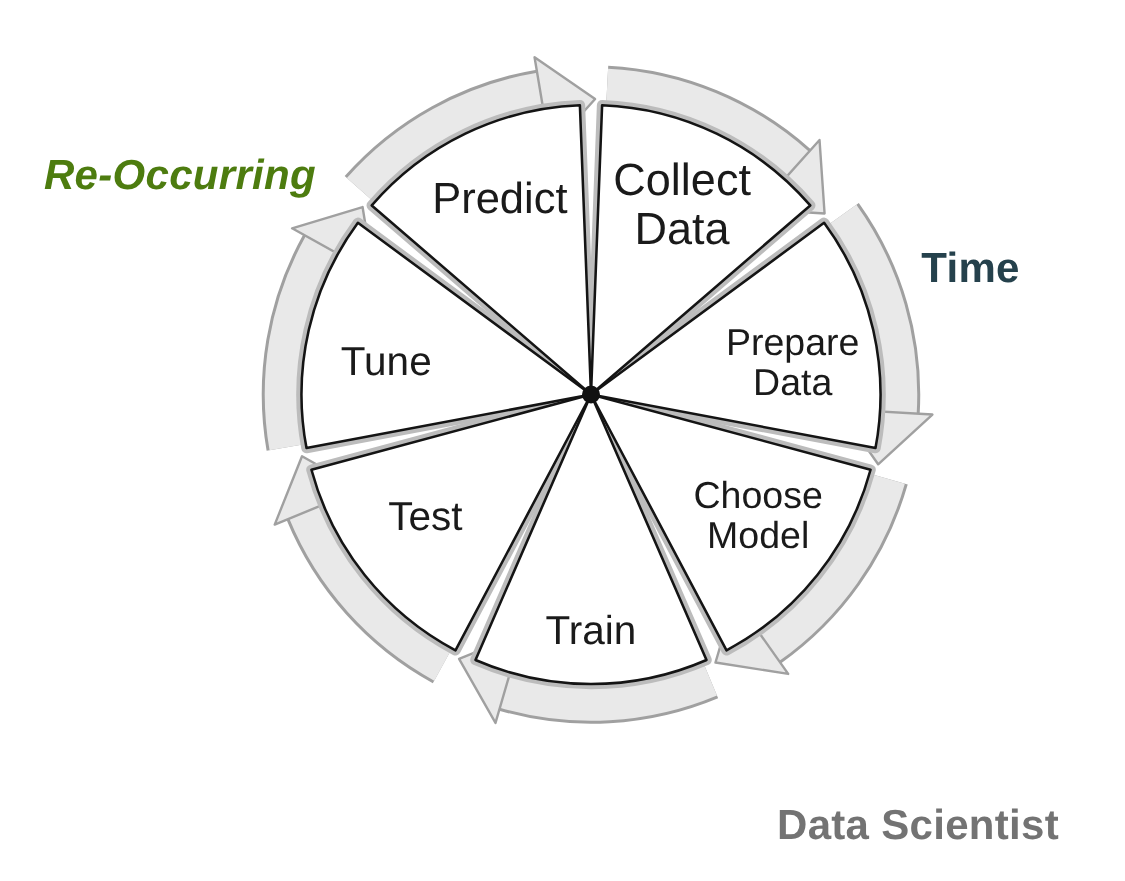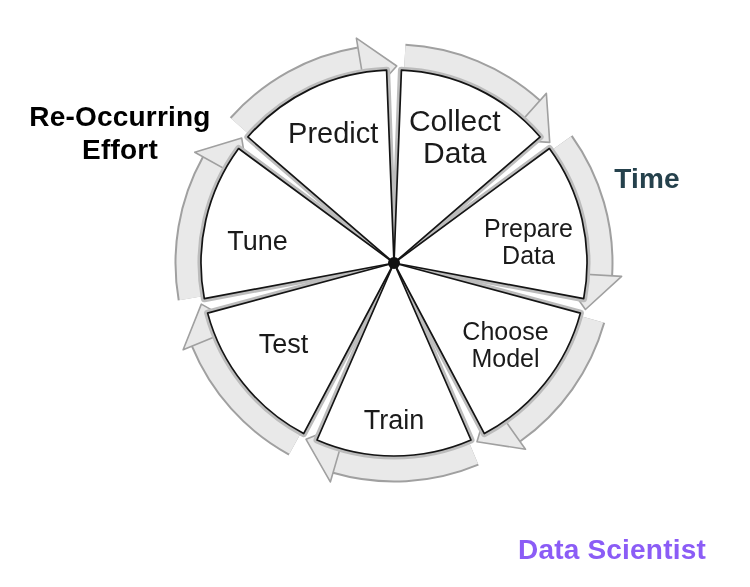--- a/index.html
+++ b/index.html
@@ -66,19 +66,18 @@
         <text x="528.4899077054553" y="255.22206924611598" text-anchor="middle" dominant-baseline="central" font-size="25" fill="#1a1a1a">Data</text>
         <text x="505.4564075455242" y="330.9135722602226" text-anchor="middle" dominant-baseline="central" font-size="25" fill="#1a1a1a">Choose</text>
         <text x="505.4564075455242" y="357.6635722602226" text-anchor="middle" dominant-baseline="central" font-size="25" fill="#1a1a1a">Model</text>
         <text x="394" y="420" text-anchor="middle" dominant-baseline="central" font-size="27" fill="#1a1a1a">Train</text>
         <text x="283.54359245447574" y="344.2885722602226" text-anchor="middle" dominant-baseline="central" font-size="27" fill="#1a1a1a">Test</text>
         <text x="257.51009229454473" y="240.847069246116" text-anchor="middle" dominant-baseline="central" font-size="27" fill="#1a1a1a">Tune</text>
         <text x="333.2562765235418" y="132.86435849366134" text-anchor="middle" dominant-baseline="central" font-size="29" fill="#1a1a1a">Predict</text>
       </g>
     </svg>
 
-  <div class="outer-label" id="label-effort" style="color: #000000;">
+  <div class="outer-label" id="label-effort" style="color: #4d7c0f; font-style: italic;">
     <div>Re-Occurring</div>
-    <div>Effort</div>
   </div>
   <div class="outer-label" id="label-time" style="color: rgb(37, 65, 76); margin-top: 45px;">Time</div>
-  <div class="outer-label" id="label-data-scientist" style="color: #8b5cf6;">Data Scientist</div>
+  <div class="outer-label" id="label-data-scientist" style="color: #737373;">Data Scientist</div>
 </div>
 
 </body></html>

